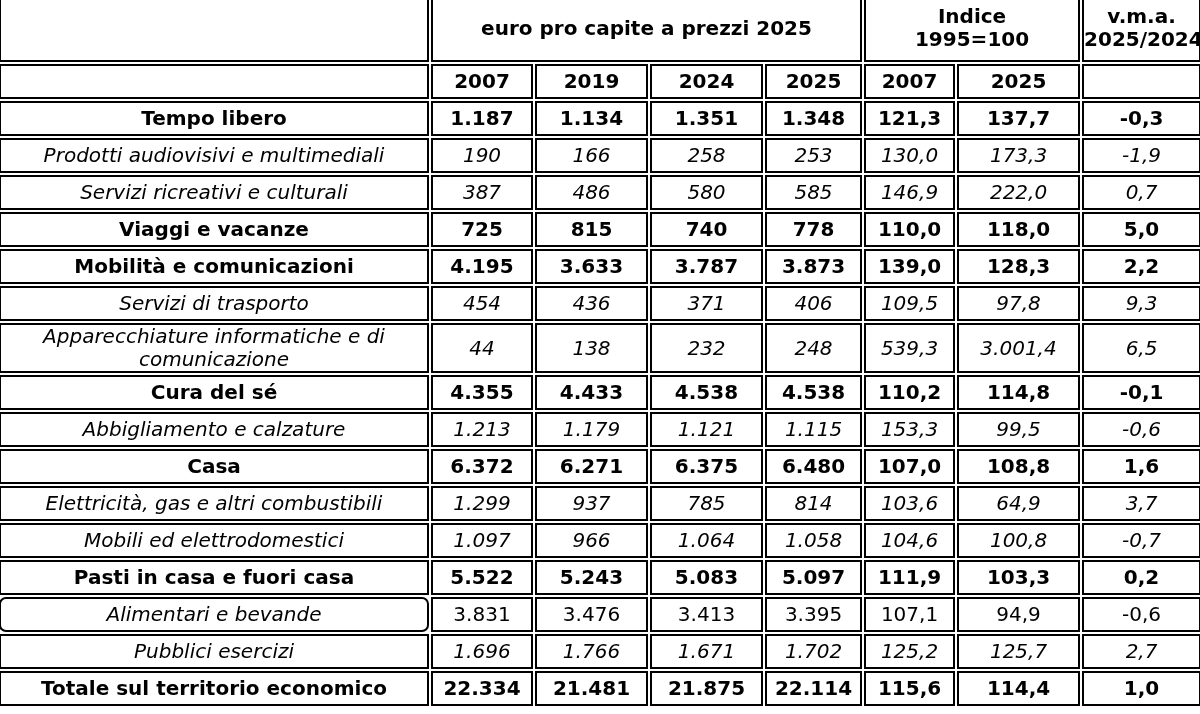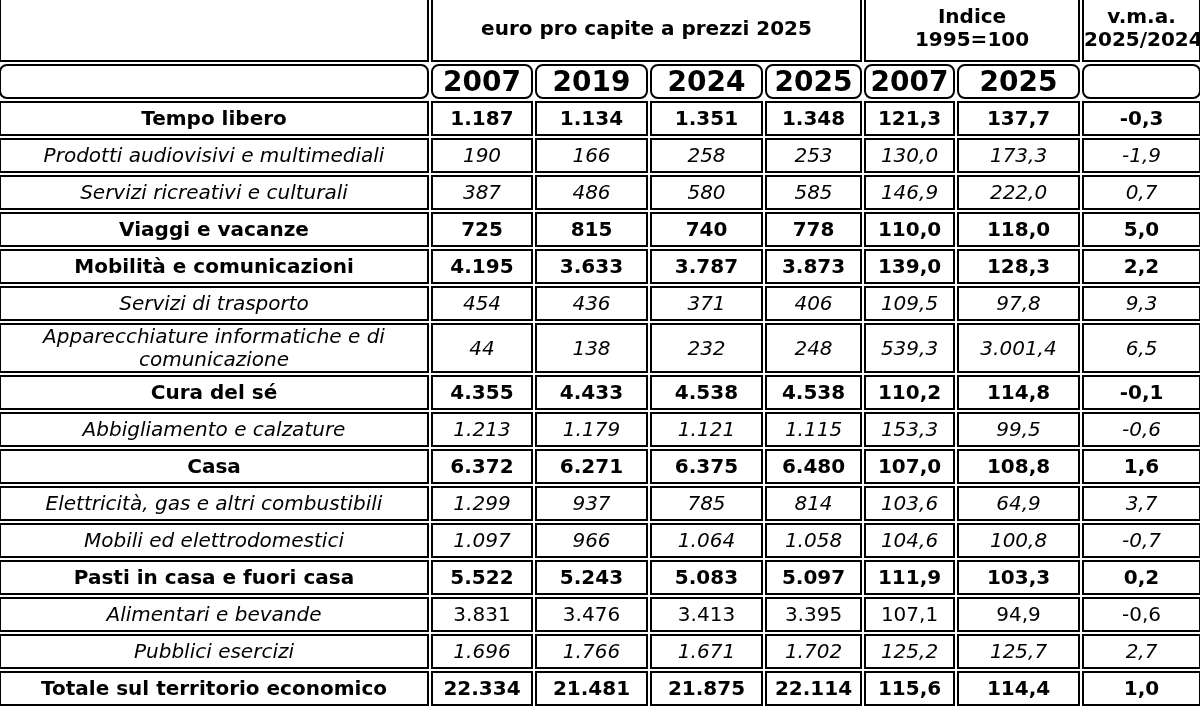--- a/index.html
+++ b/index.html
@@ -27,29 +27,29 @@
     background: #ffffff;
     text-align: center;
     vertical-align: middle;
     padding: 0;
     font-size: 20px;
     line-height: 23px;
     height: 31px;
     overflow: hidden;
   }
   tr.group-row td { height: 64px; font-weight: bold; font-size: 20px; }
-  tr.year-row td  { height: 31px; font-weight: bold; font-size: 28px; border-radius: 8px; }
+  tr.year-row td  { height: 31px; font-weight: bold; font-size: 20px; }
   td.group-span   { white-space: pre-line; }
   td.vma-head     { font-size: 16px; line-height: 20px; font-weight: bold; white-space: pre-line; }
   td.year-lo      { padding-top: 5px; }
   td.year-hi      { padding-bottom: 7px; margin-left: 12px; }
   td.label-cell   { text-align: left; padding: 1px 4px 1px 5px; }
   .lb { font-weight: bold; font-style: normal; }
   .li { font-weight: normal; font-style: italic; }
-  .lm { font-weight: normal; font-style: italic; }
+  .lm { font-weight: normal; font-style: italic; border-radius: 7px; }
   .vb { font-weight: bold; font-style: normal; margin-left: 12px; }
   .vi { font-weight: normal; font-style: italic; }
   .vn { font-weight: normal; font-style: normal; }
 </style>
 </head>
 <body>
 
 <div class="viewport">
   <table class="spending">
     <colgroup>

